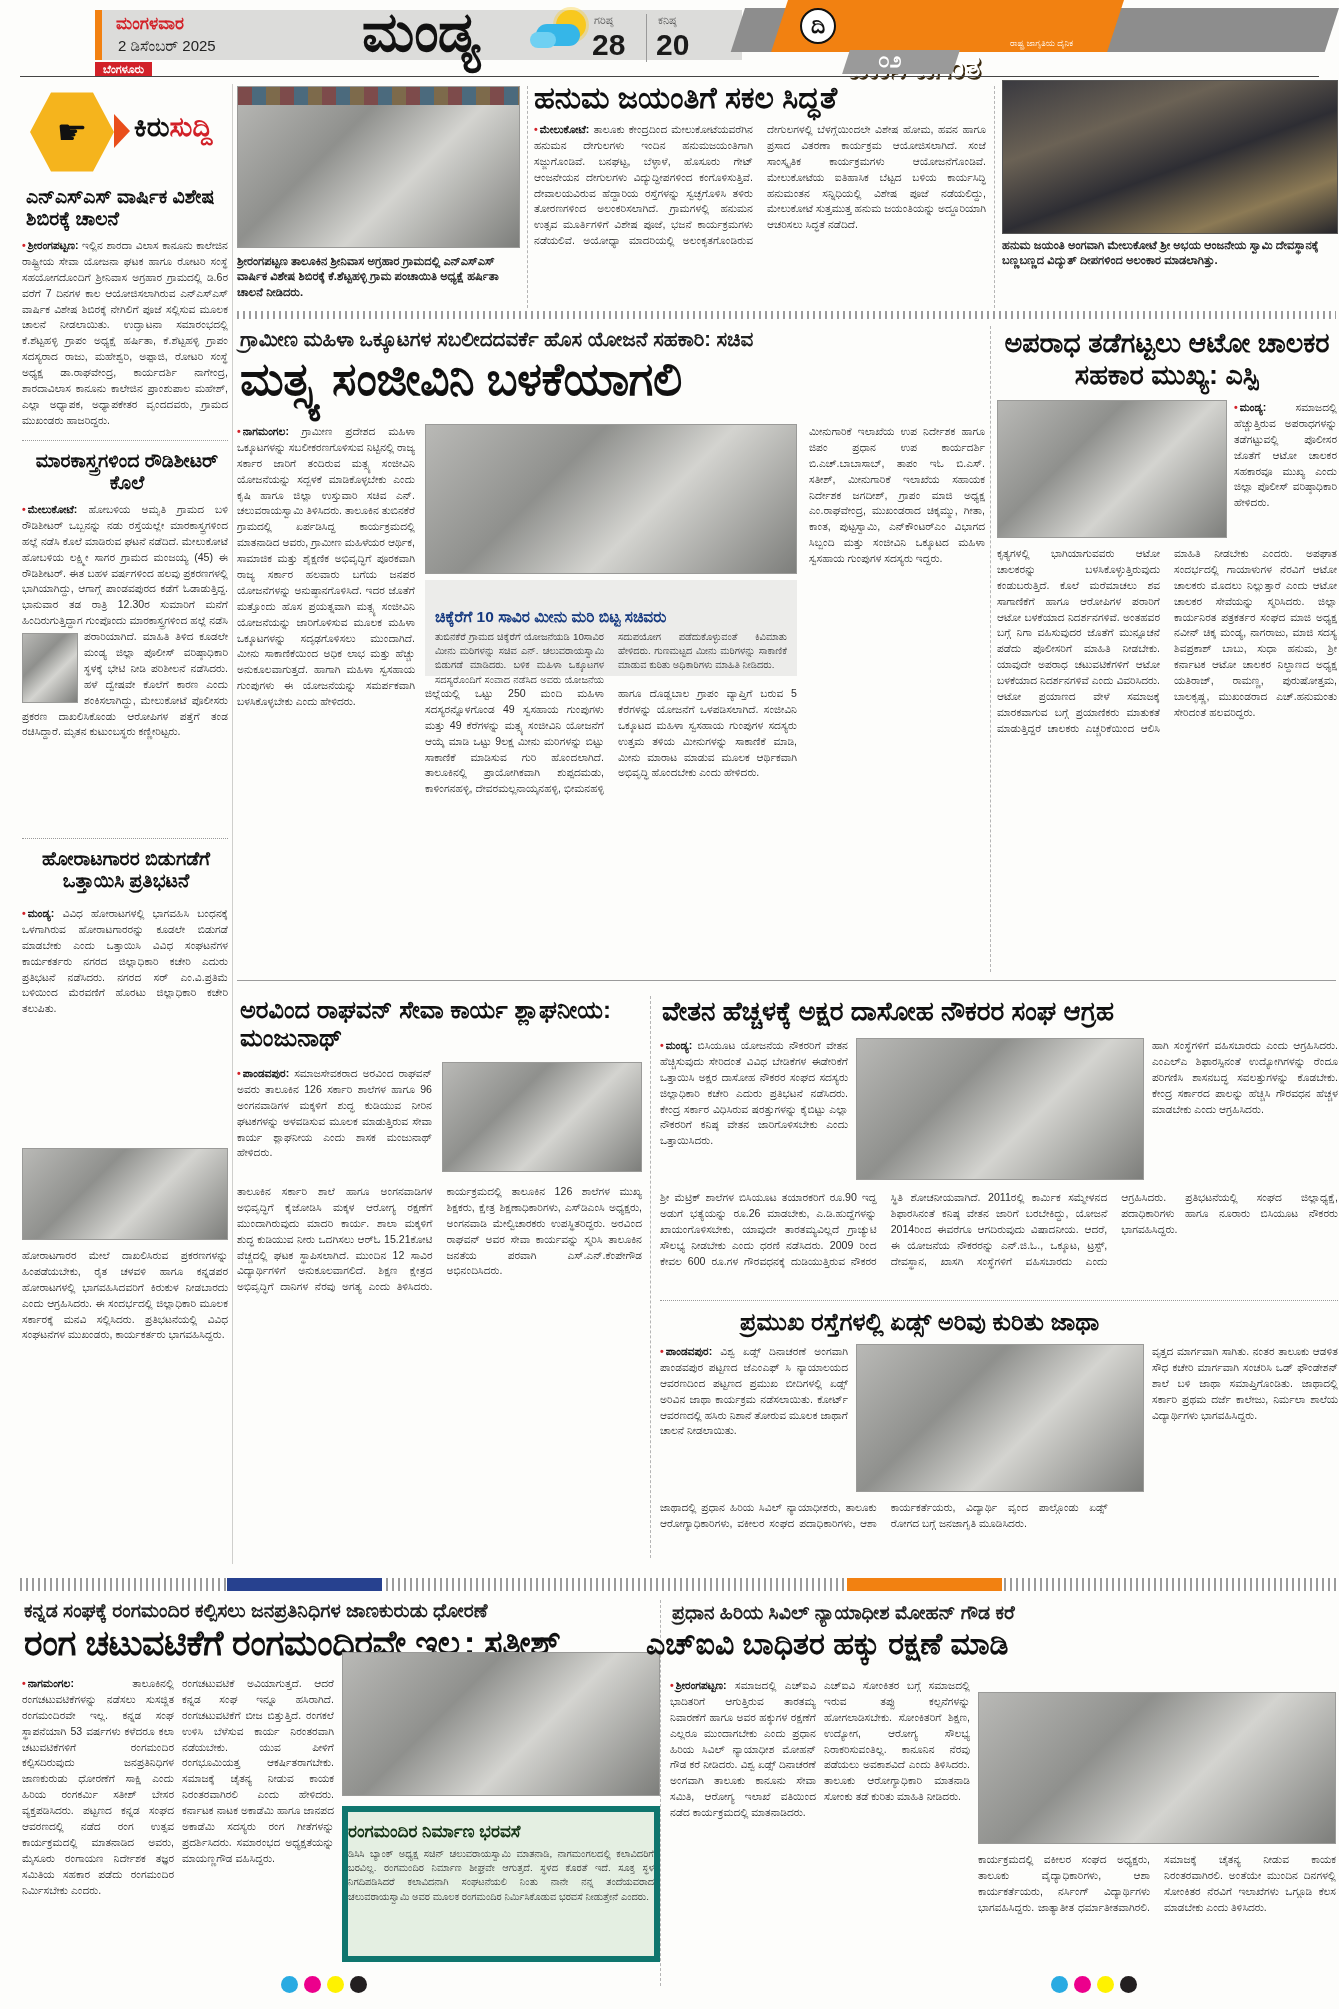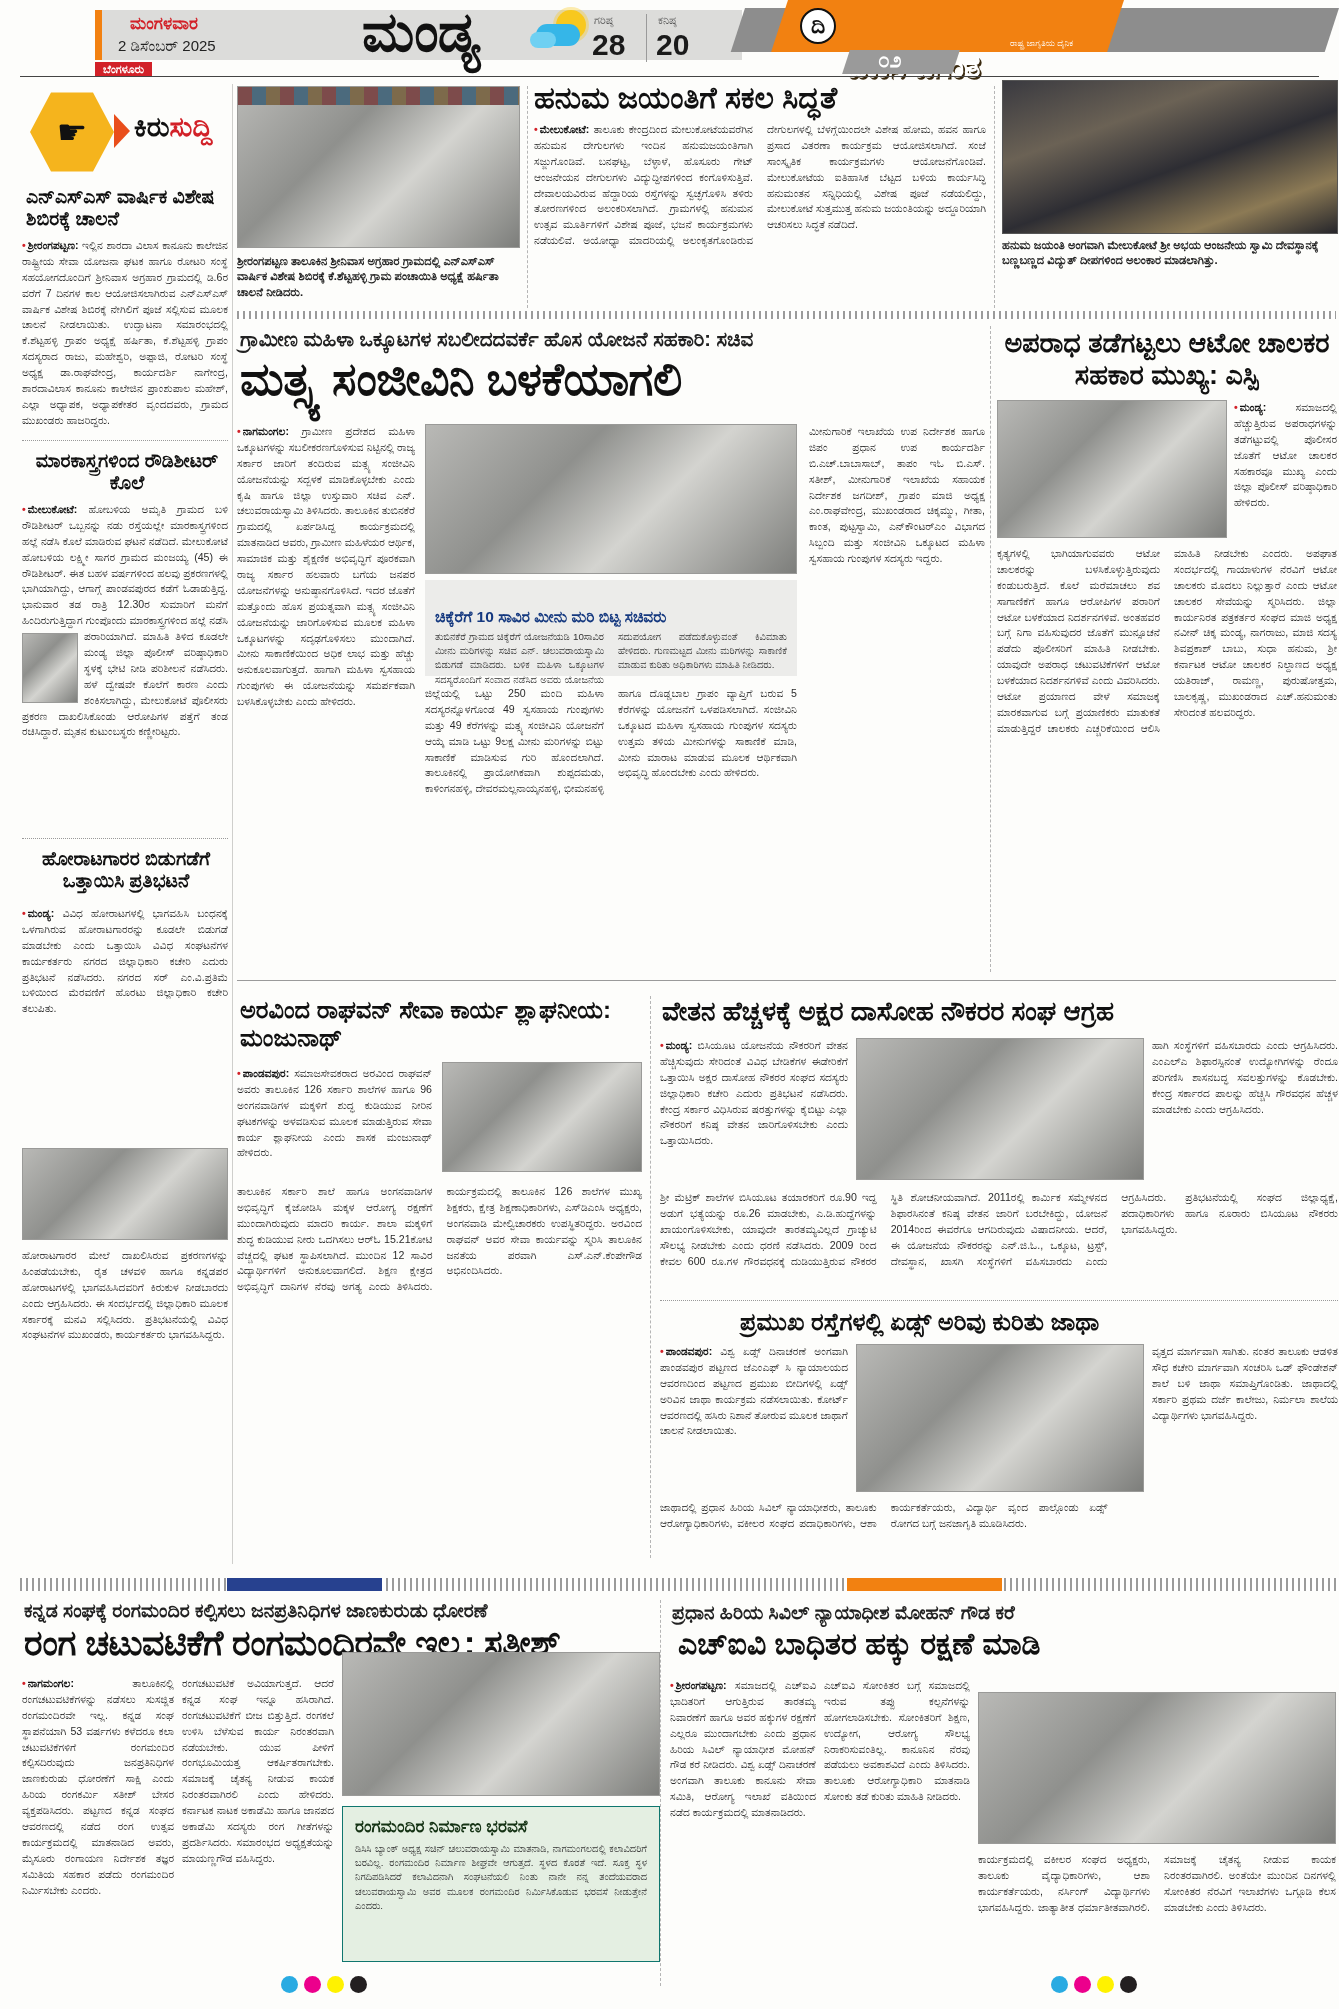--- a/index.html
+++ b/index.html
@@ -16,34 +16,34 @@
          border:1px solid #9a9a98;box-sizing:border-box;}
   .photo-dark{background:linear-gradient(160deg,#3a3a40 0%,#6b6255 30%,#2d2d33 55%,#8c7a55 80%,#26262b 100%);
          border:1px solid #555;}
   .caption{font-size:11.4px;font-weight:bold;line-height:1.35;color:#222;text-align:left;}
   .hatch{background:repeating-linear-gradient(90deg,#9b9b9b 0 2px,#fff 2px 6px);}
   .vdash{border-left:1px dashed #b5b5b5;width:0;}
   .vsolid{border-left:1px solid #cfcfcc;width:0;}
   .hline{border-top:1px solid #c9c9c6;height:0;}
   .cols2{column-count:2;column-gap:14px;}
   .cols3{column-count:3;column-gap:14px;}
-  .green-box{background:#e4efe2;border:1px solid #0f766e;box-sizing:border-box;padding:10px 12px;}
+  .green-box{background:#e4efe2;border:6px solid #0f766e;box-sizing:border-box;padding:10px 0;}
   .sub-box{background:#ececea;box-sizing:border-box;padding:8px 10px;}
   .chip{background:#d22128;color:#fff;font-weight:bold;}
   .dot{width:17px;height:17px;border-radius:50%;display:inline-block;margin:0 3px;}
 </style>
 </head>
 <body>
 
 <div id="page">
 
   <div class="abs" style="left:0;top:0;width:1339px;height:78px;">
     <div class="abs" style="left:102px;top:10px;width:640px;height:50px;background:#dcdcda;"></div>
     <div class="abs" style="left:95px;top:10px;width:7px;height:50px;background:#f28111;"></div>
-    <div class="abs" style="left:130px;top:14px;font-size:17px;font-weight:bold;color:#d22128;">ಮಂಗಳವಾರ</div>
+    <div class="abs" style="left:116px;top:14px;font-size:17px;font-weight:bold;color:#d22128;">ಮಂಗಳವಾರ</div>
     <div class="abs" style="left:118px;top:37px;font-size:15px;color:#222;">2 ಡಿಸೆಂಬರ್ 2025</div>
     <div class="abs chip" style="left:95px;top:62px;padding:1px 8px;font-size:11px;">ಬೆಂಗಳೂರು</div>
 
     <div class="abs" style="left:362px;top:0px;font-size:55px;font-weight:800;letter-spacing:-1px;color:#111;">ಮಂಡ್ಯ</div>
 
     <div class="abs" style="left:528px;top:8px;width:210px;height:58px;">
       <span class="abs" style="left:28px;top:2px;width:30px;height:30px;border-radius:50%;background:#f8c81e;box-shadow:0 0 0 3px rgba(248,200,30,.35);"></span>
       <span class="abs" style="left:8px;top:16px;width:44px;height:22px;border-radius:14px;background:#35b6e8;"></span>
       <span class="abs" style="left:2px;top:24px;width:26px;height:16px;border-radius:10px;background:#6fd0f2;"></span>
       <span class="abs" style="left:66px;top:6px;font-size:11px;color:#555;">ಗರಿಷ್ಠ</span>
@@ -211,21 +211,21 @@
   </div>
   <div class="abs photo" style="left:342px;top:1652px;width:318px;height:144px;"></div>
   <div class="abs green-box" style="left:342px;top:1806px;width:318px;height:156px;">
     <div style="font-size:17px;font-weight:800;color:#143214;margin-bottom:5px;">ರಂಗಮಂದಿರ ನಿರ್ಮಾಣ ಭರವಸೆ</div>
     <div class="body-sm" style="height:108px;overflow:hidden;">ಡಿಸಿಸಿ ಬ್ಯಾಂಕ್ ಅಧ್ಯಕ್ಷ ಸಚಿನ್ ಚಲುವರಾಯಸ್ವಾಮಿ ಮಾತನಾಡಿ, ನಾಗಮಂಗಲದಲ್ಲಿ ಕಲಾವಿದರಿಗೆ ಬರವಿಲ್ಲ. ರಂಗಮಂದಿರ ನಿರ್ಮಾಣ ಶೀಘ್ರವೇ ಆಗುತ್ತದೆ. ಸ್ಥಳದ ಕೊರತೆ ಇದೆ. ಸೂಕ್ತ ಸ್ಥಳ ನಿಗದಿಪಡಿಸಿದರೆ ಕಲಾವಿದನಾಗಿ ಸಂಘಟನೆಯಲಿ ನಿಂತು ನಾನೇ ನನ್ನ ತಂದೆಯವರಾದ ಚಲುವರಾಯಸ್ವಾಮಿ ಅವರ ಮೂಲಕ ರಂಗಮಂದಿರ ನಿರ್ಮಿಸಿಕೊಡುವ ಭರವಸೆ ನೀಡುತ್ತೇನೆ ಎಂದರು.</div>
   </div>
 
   <div class="abs vdash" style="left:660px;top:1600px;height:386px;"></div>
 
   <div class="abs kicker" style="left:672px;top:1602px;width:660px;font-size:19px;">ಪ್ರಧಾನ ಹಿರಿಯ ಸಿವಿಲ್ ನ್ಯಾಯಾಧೀಶ ಮೋಹನ್ ಗೌಡ ಕರೆ</div>
-  <div class="abs headline" style="left:678px;top:1626px;width:660px;font-size:30px;">ಎಚ್ಐವಿ ಬಾಧಿತರ ಹಕ್ಕು ರಕ್ಷಣೆ ಮಾಡಿ</div>
+  <div class="abs headline" style="left:646px;top:1626px;width:660px;font-size:30px;">ಎಚ್ಐವಿ ಬಾಧಿತರ ಹಕ್ಕು ರಕ್ಷಣೆ ಮಾಡಿ</div>
 
   <div class="abs body-txt" style="left:670px;top:1678px;width:146px;height:304px;overflow:hidden;">
     <span class="dl-bullet">•</span><span class="dl-name">ಶ್ರೀರಂಗಪಟ್ಟಣ:</span>
     <span>ಸಮಾಜದಲ್ಲಿ ಎಚ್ಐವಿ ಭಾದಿತರಿಗೆ ಆಗುತ್ತಿರುವ ತಾರತಮ್ಯ ನಿವಾರಣೆಗೆ ಹಾಗೂ ಅವರ ಹಕ್ಕುಗಳ ರಕ್ಷಣೆಗೆ ಎಲ್ಲರೂ ಮುಂದಾಗಬೇಕು ಎಂದು ಪ್ರಧಾನ ಹಿರಿಯ ಸಿವಿಲ್ ನ್ಯಾಯಾಧೀಶ ಮೋಹನ್ ಗೌಡ ಕರೆ ನೀಡಿದರು. ವಿಶ್ವ ಏಡ್ಸ್ ದಿನಾಚರಣೆ ಅಂಗವಾಗಿ ತಾಲೂಕು ಕಾನೂನು ಸೇವಾ ಸಮಿತಿ, ಆರೋಗ್ಯ ಇಲಾಖೆ ವತಿಯಿಂದ ನಡೆದ ಕಾರ್ಯಕ್ರಮದಲ್ಲಿ ಮಾತನಾಡಿದರು.</span>
   </div>
   <div class="abs body-txt" style="left:824px;top:1678px;width:146px;height:304px;overflow:hidden;">
     <span>ಎಚ್ಐವಿ ಸೋಂಕಿತರ ಬಗ್ಗೆ ಸಮಾಜದಲ್ಲಿ ಇರುವ ತಪ್ಪು ಕಲ್ಪನೆಗಳನ್ನು ಹೋಗಲಾಡಿಸಬೇಕು. ಸೋಂಕಿತರಿಗೆ ಶಿಕ್ಷಣ, ಉದ್ಯೋಗ, ಆರೋಗ್ಯ ಸೌಲಭ್ಯ ನಿರಾಕರಿಸುವಂತಿಲ್ಲ. ಕಾನೂನಿನ ನೆರವು ಪಡೆಯಲು ಅವಕಾಶವಿದೆ ಎಂದು ತಿಳಿಸಿದರು. ತಾಲೂಕು ಆರೋಗ್ಯಾಧಿಕಾರಿ ಮಾತನಾಡಿ ಸೋಂಕು ತಡೆ ಕುರಿತು ಮಾಹಿತಿ ನೀಡಿದರು.</span>
   </div>
   <div class="abs photo" style="left:978px;top:1692px;width:358px;height:152px;"></div>
   <div class="abs body-txt cols2" style="left:978px;top:1852px;width:358px;height:130px;overflow:hidden;">

